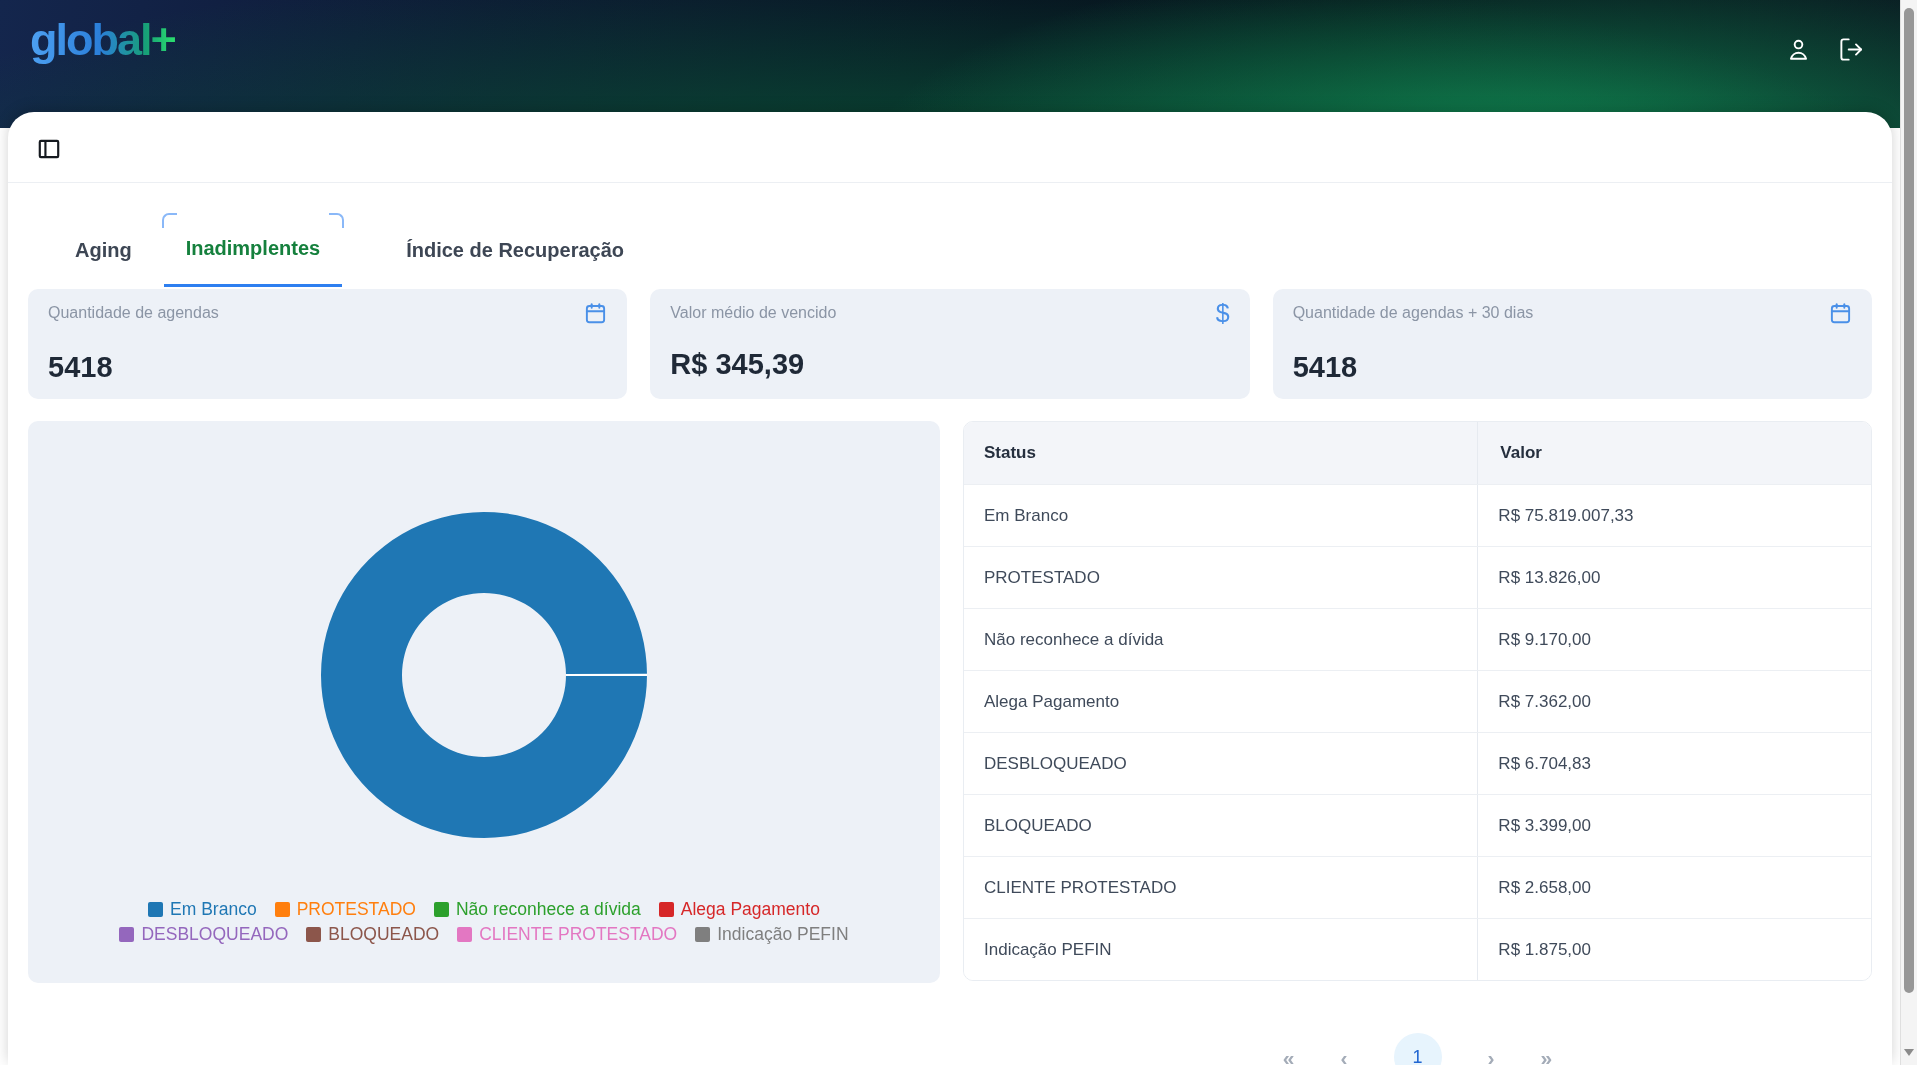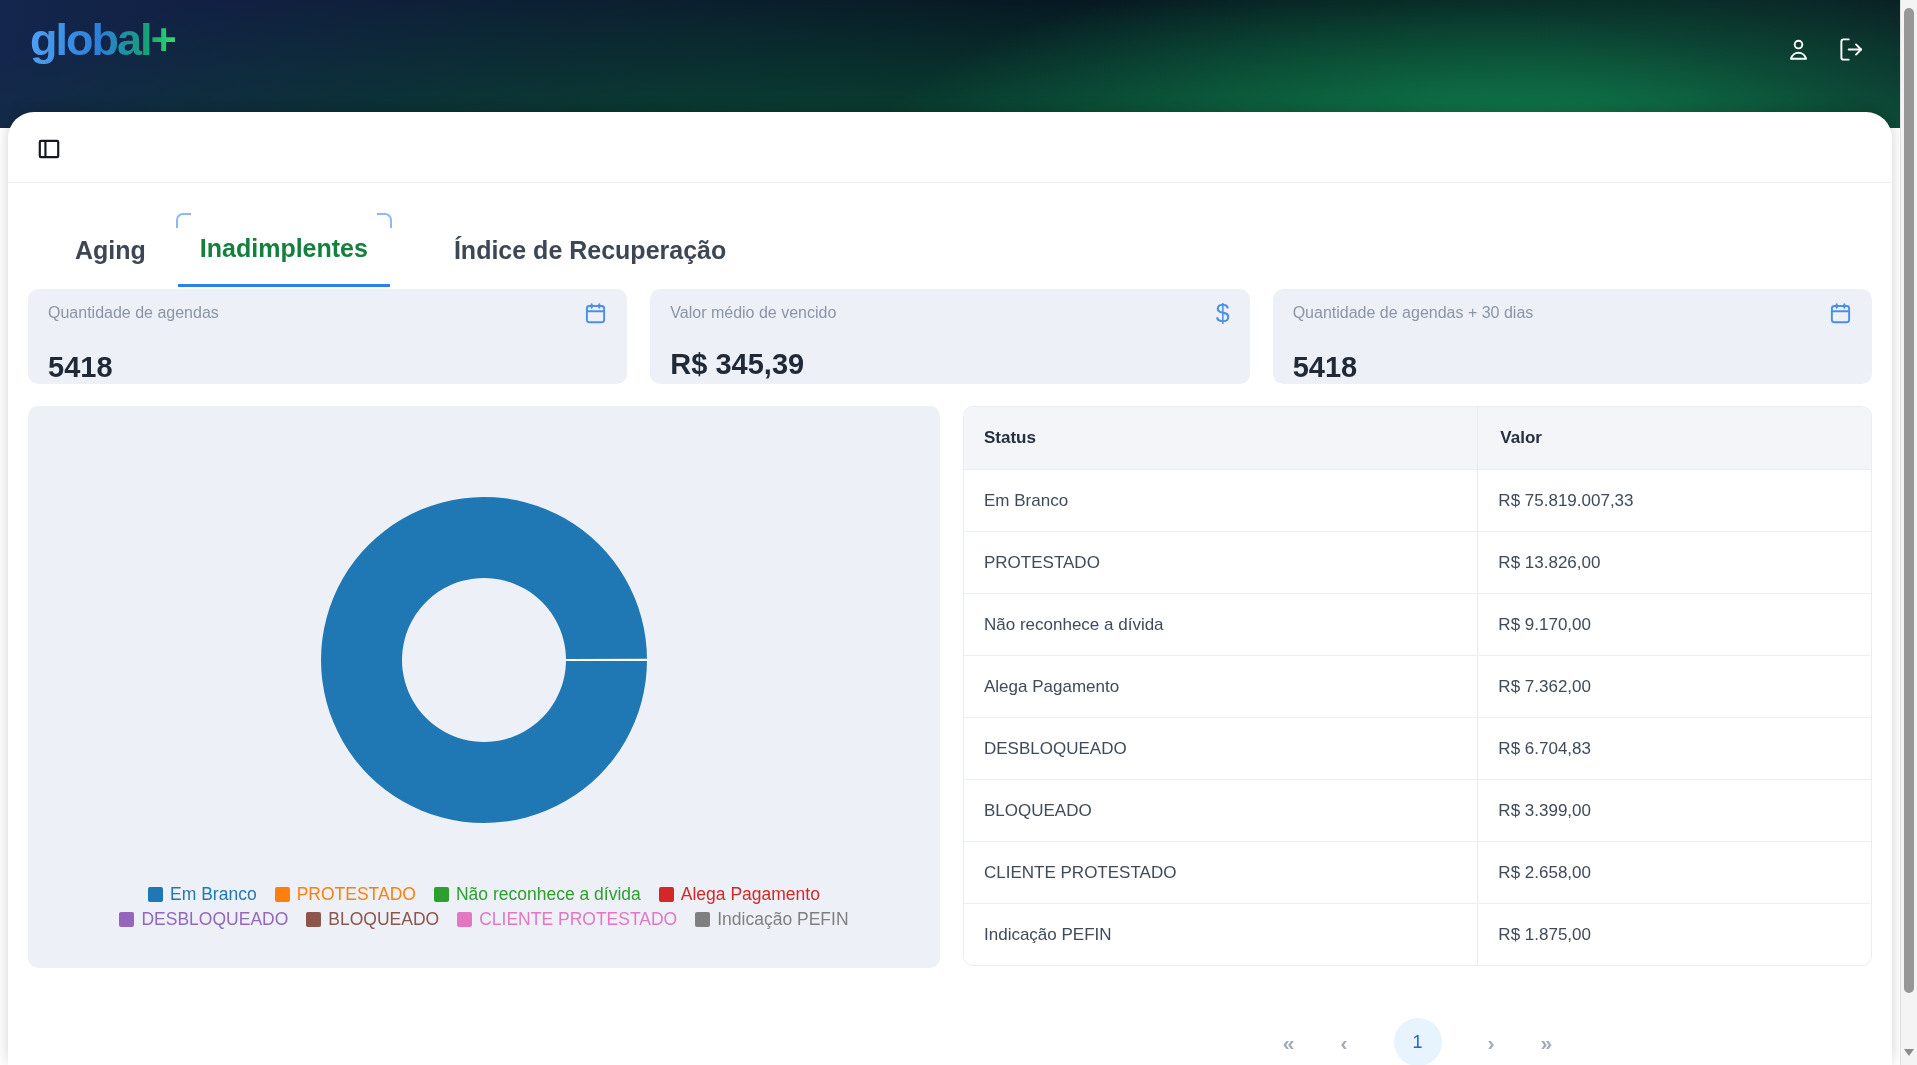--- a/index.html
+++ b/index.html
@@ -39,32 +39,32 @@
     background:#ffffff; border-radius:26px 26px 0 0; padding:0 20px;
     box-shadow:0 -3px 14px rgba(0,0,0,.18);
   }
   .toolbar{ padding:24px 0 16px 8px; }
   .toggle-btn{ display:inline-block; cursor:pointer; }
   .divider{ border-bottom:1px solid #eceff3; margin:0 -20px; }
 
   
   .tabs{ display:flex; align-items:stretch; margin-top:30px; padding-left:25px; height:74px; }
   .tab{ position:relative; display:flex; align-items:center; padding:0 22px;
-    font-size:25px; font-weight:700; color:#3d4654; cursor:pointer; white-space:nowrap;text-align:center; }
+    font-size:20px; font-weight:700; color:#3d4654; cursor:pointer; white-space:nowrap;text-align:center; }
   .tab + .tab{ margin-left:10px; }
   .tab:nth-child(3){ margin-left:42px; }
   .tab.active{ color:#15803d; border-bottom:3px solid #2e7ff0; }
   .tab.active::before{ content:""; position:absolute; top:0; left:-2px; width:13px; height:13px;
     border-top:2px solid #8ab8f8; border-left:2px solid #8ab8f8; border-top-left-radius:7px; }
   .tab.active::after{ content:""; position:absolute; top:0; right:-2px; width:13px; height:13px;
     border-top:2px solid #8ab8f8; border-right:2px solid #8ab8f8; border-top-right-radius:7px; }
 
   
   .stats{ display:flex; gap:23px; margin-top:2px; }
-  .stat{ flex:1; height:95px; background:#edf1f7; border-radius:10px; padding:15px 20px 0 20px; }
+  .stat{ flex:1; height:110px; background:#edf1f7; border-radius:10px; padding:15px 20px 0 20px; }
   .stat-top{ display:flex; justify-content:space-between; align-items:flex-start; }
   .stat-label{ font-size:16px; color:#8b95a5; }
   .stat-icon{ margin-top:-2px; }
   .dollar{ color:#4a90e8; font-size:25px; font-weight:500; line-height:22px; }
   .stat-value{ margin-top:22px; font-size:29px; font-weight:600; color:#1f2937; }
 
   
   .content{ display:flex; gap:23px; margin-top:22px; }
 
   .chart-panel{ width:912px; height:562px; background:#edf1f7; border-radius:10px;

